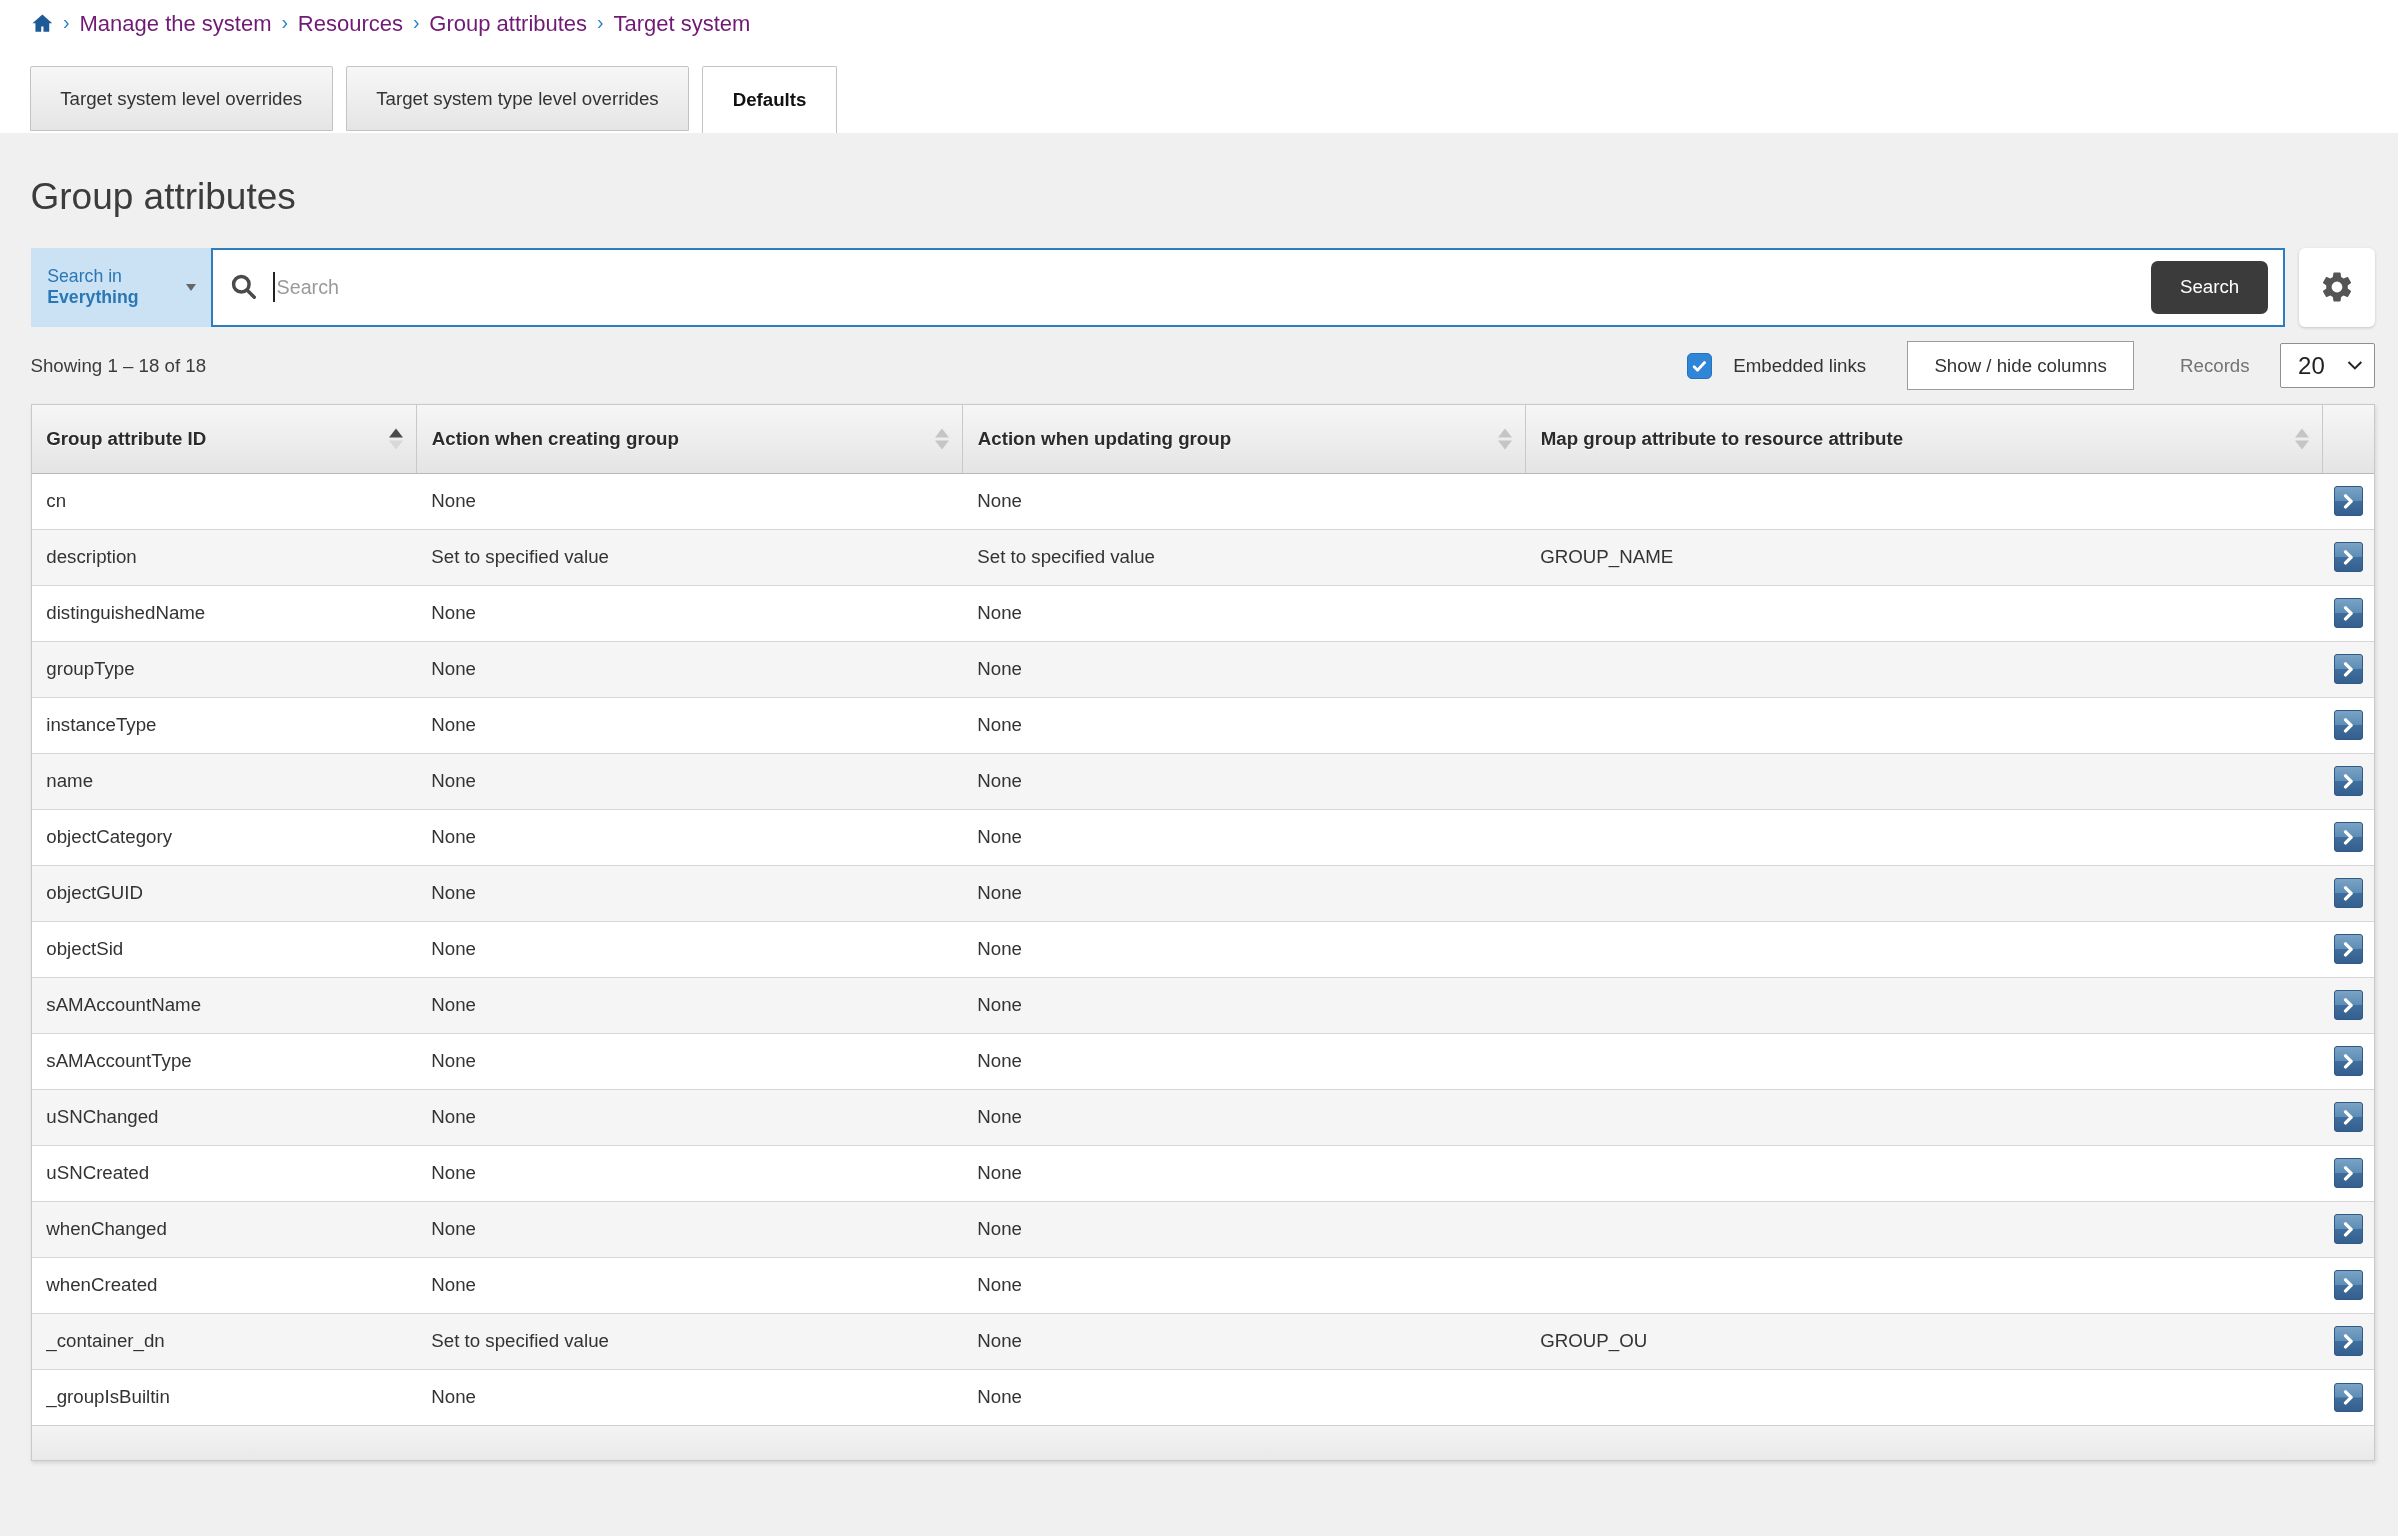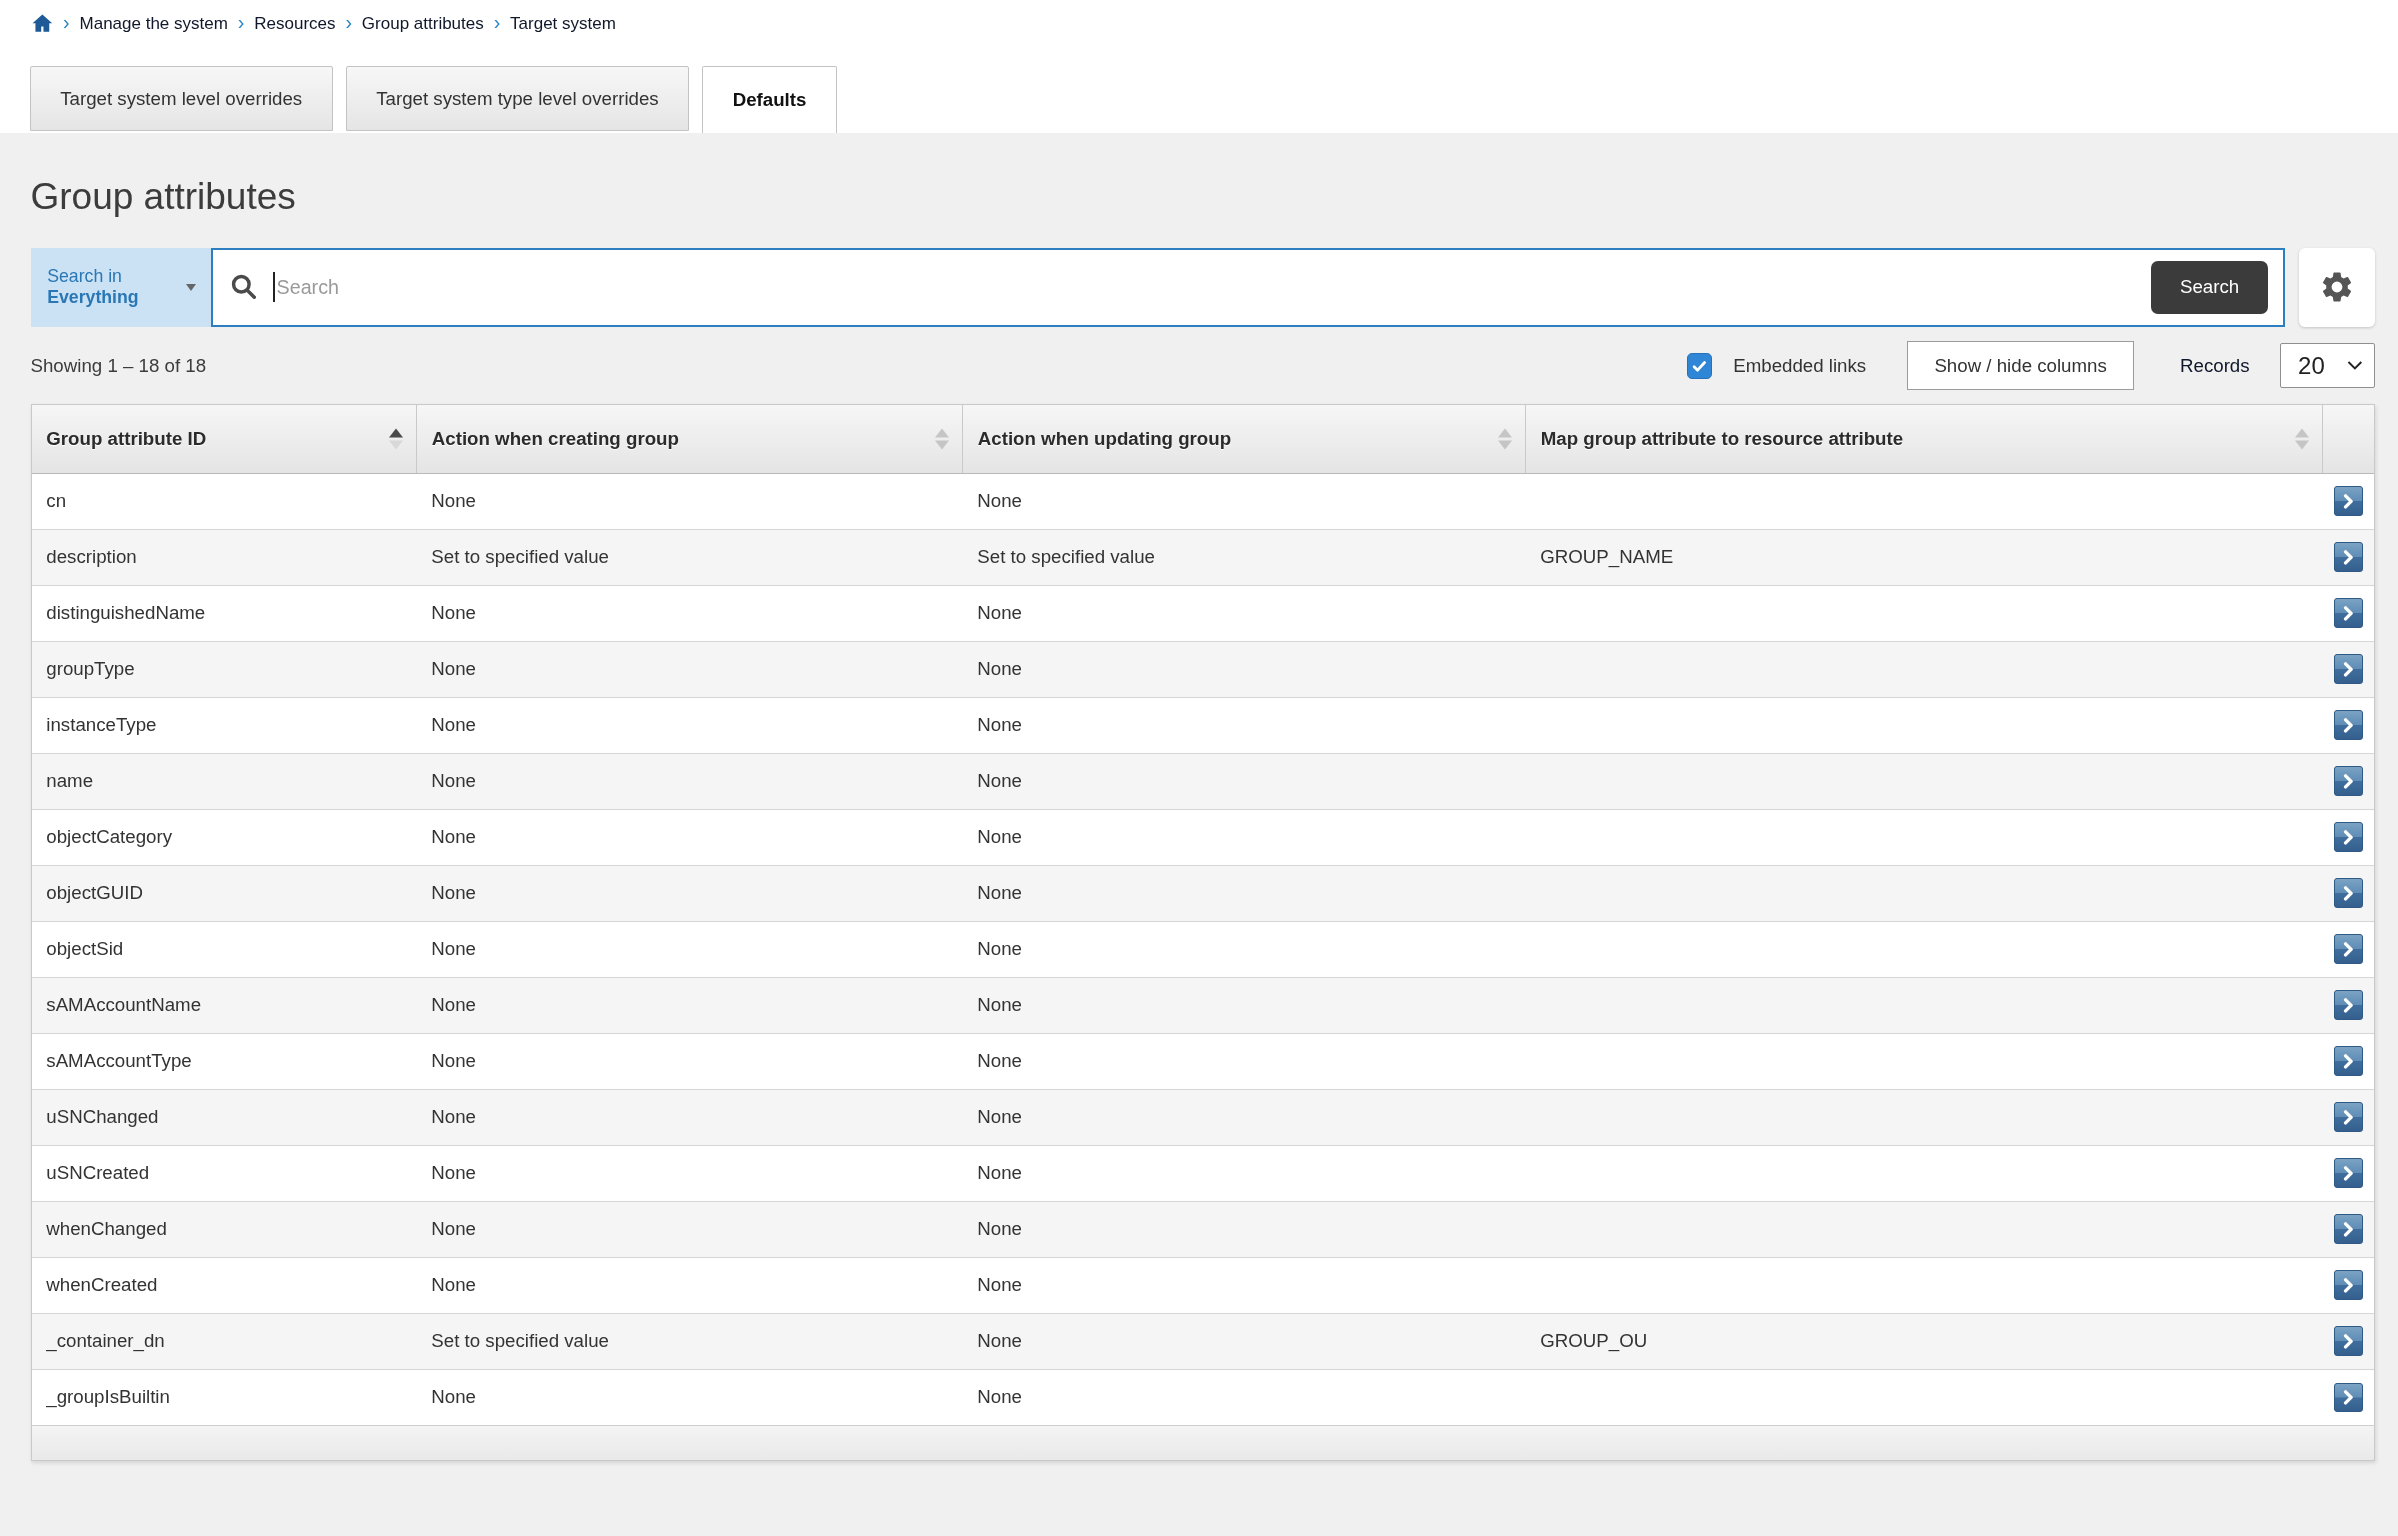--- a/index.html
+++ b/index.html
@@ -3,21 +3,21 @@
 <meta charset="utf-8">
 <style>
   * { margin:0; padding:0; box-sizing:border-box; }
   html,body { width:2399px; height:1537px; overflow:hidden; background:#fff;
     font-family:"Liberation Sans", sans-serif; color:#333; }
 
   
   .breadcrumb-bar { height:47px; display:flex; align-items:center; padding-left:30.5px; background:#fff; }
   .crumb-home { display:flex; align-items:center; margin-right:9.9px; cursor:pointer; }
   .crumb-sep { color:#2583c5; font-size:19.7px; margin-right:9.9px; line-height:1; transform:translateY(-1px); }
-  .crumb-link { color:#0f172a; font-size:17px; text-decoration:none; margin-right:9.9px; cursor:pointer; }
+  .crumb-link { color:#701a75; font-size:22px; text-decoration:none; margin-right:9.9px; cursor:pointer; }
 
   
   .tab-bar { background:#fff; height:86px; display:flex; align-items:flex-end; padding-left:29.6px; }
   .tab { height:65px; margin:0 12.8px 2px 0; padding:0 29.6px; display:flex; align-items:center;
     background:linear-gradient(#f7f7f7,#e5e5e5); border:1px solid #c3c3c3; border-radius:2px 2px 0 0;
     font-size:18.7px; color:#333; cursor:pointer; white-space:nowrap; }
   .tab.active { height:67px; margin-bottom:0; background:#fff; border-bottom:none; font-weight:600; color:#111; }
 
   
   .content { background:#f0f0f0; height:1404px; padding:0 23.6px 0 30.5px; }
@@ -42,21 +42,21 @@
 
   
   .controls-row { display:flex; align-items:center; margin-top:13.8px; height:51px;gap:16px; }
   .showing { font-size:18.7px; color:#3c3c3c; }
   .spacer { flex:1; }
   .checkbox { width:25.6px; height:25.6px; background:#2f86d6; border:1px solid #2571bb; border-radius:4.9px;
     display:flex; align-items:center; justify-content:center; cursor:pointer; flex:none; }
   .cb-label { font-size:18.7px; color:#333; margin-left:4.9px; }
   .showhide-btn { margin-left:24.6px; height:49px; padding:0 26.6px; background:#fff; border:1px solid #9c9c9c;
     font-size:18.7px; color:#333; font-family:inherit; cursor:pointer; }
-  .records-label { margin-left:29.6px; font-size:18.7px; color:#0f172a; }
+  .records-label { margin-left:29.6px; font-size:18.7px; color:#737373; }
   .records-select { margin-left:14.8px; width:95px; height:45px; background:#fff; border:1px solid #8f8f8f;
     border-radius:2px; display:flex; align-items:center; justify-content:space-between;
     padding:0 11.8px 0 16.7px; font-size:24px; color:#222; cursor:pointer; }
 
   
   .table-panel { margin-top:12.8px; border:1px solid #c9c9c9; box-shadow:1px 2px 3.9px rgba(0,0,0,.12); background:#fff; }
   table { width:100%; border-collapse:collapse; table-layout:fixed; }
   th { height:68px; background:linear-gradient(#f6f6f6,#e4e4e4); border-bottom:1px solid #b9b9b9;
     font-size:18.7px; font-weight:600; color:#2b2b2b; text-align:left; padding-left:14.8px; position:relative;
     text-shadow:0 1px 0 #fff; cursor:pointer; }

